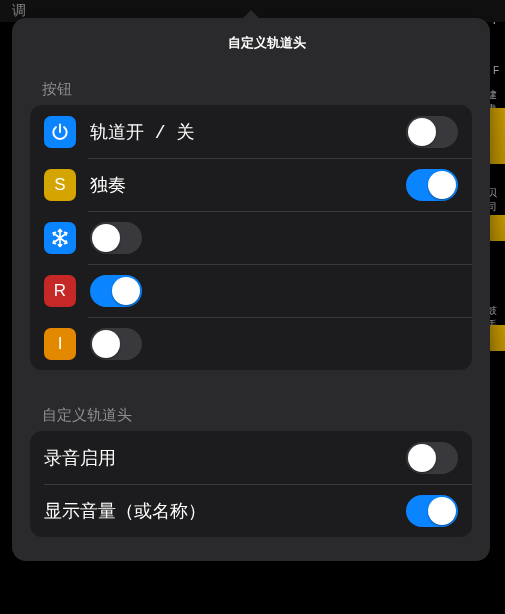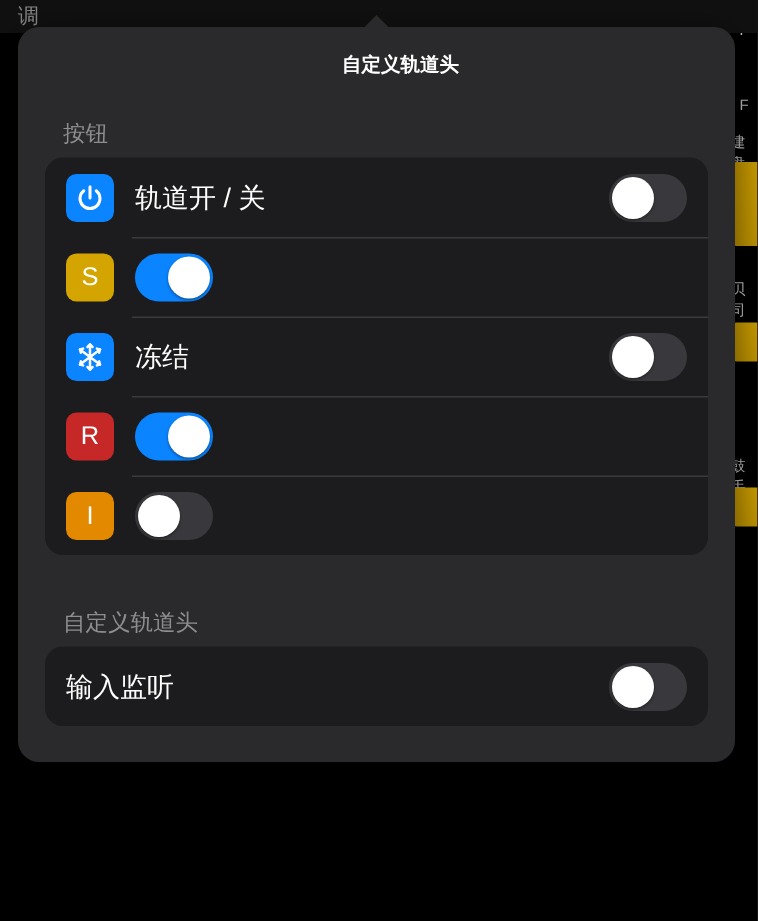--- a/index.html
+++ b/index.html
@@ -111,20 +111,21 @@
     font-weight: 500;
     color: #fff;
     margin-right: 14px;
     flex-shrink: 0;
   }
   .badge svg { width: 20px; height: 20px; }
   .row-label {
     flex: 1;
     font-size: 18px;
     color: #fff;
+    font-family: Liberation Mono, monospace;
   }
   .toggle {
     width: 52px;
     height: 32px;
     border-radius: 16px;
     position: relative;
     cursor: pointer;
     background: #39393d;
     transition: background .15s;
   }
@@ -173,33 +174,33 @@
         </svg>
       </div>
       <div class="row-label">轨道开 / 关</div>
       <div class="toggle">
           <div class="knob"></div>
         </div>
     </div>
 
     <div class="row">
       <div class="badge" style="background:#d4a400">S</div>
+      <div class="row-label">独奏</div>
       <div class="toggle on">
           <div class="knob"></div>
         </div>
     </div>
 
     <div class="row">
       <div class="badge" style="background:#0a84ff">
         <svg viewBox="0 0 24 24" fill="none" stroke="#fff" stroke-width="2" stroke-linecap="round">
           <path d="M12 2v20M4 6l16 12M20 6L4 18"></path>
           <path d="M12 2l-2 2M12 2l2 2M12 22l-2-2M12 22l2-2M4 6l2.5-.7M4 6l.7 2.5M20 18l-2.5.7M20 18l-.7-2.5M20 6l-2.5-.7M20 6l-.7 2.5M4 18l2.5.7M4 18l.7-2.5"></path>
         </svg>
       </div>
-      <div class="row-label">冻结</div>
       <div class="toggle">
           <div class="knob"></div>
         </div>
     </div>
 
     <div class="row">
       <div class="badge" style="background:#c62828">R</div>
       <div class="toggle on">
           <div class="knob"></div>
         </div>
@@ -213,21 +214,27 @@
     </div>
 
   </div>
 
   <div class="spacer"></div>
 
   <div class="section-label">自定义轨道头</div>
   <div class="group">
 
     <div class="row noicon">
-      <div class="row-label">输入监听</div>
-      <div class="toggle">
-          <div class="knob"></div>
-        </div>
-    </div>
-
+      <div class="row-label">录音启用</div>
+      <div class="toggle">
+          <div class="knob"></div>
+        </div>
+    </div>
+
+    <div class="row noicon">
+      <div class="row-label">显示音量（或名称）</div>
+      <div class="toggle on">
+          <div class="knob"></div>
+        </div>
+    </div>
 
   </div>
 </div>
 
 </body></html>

